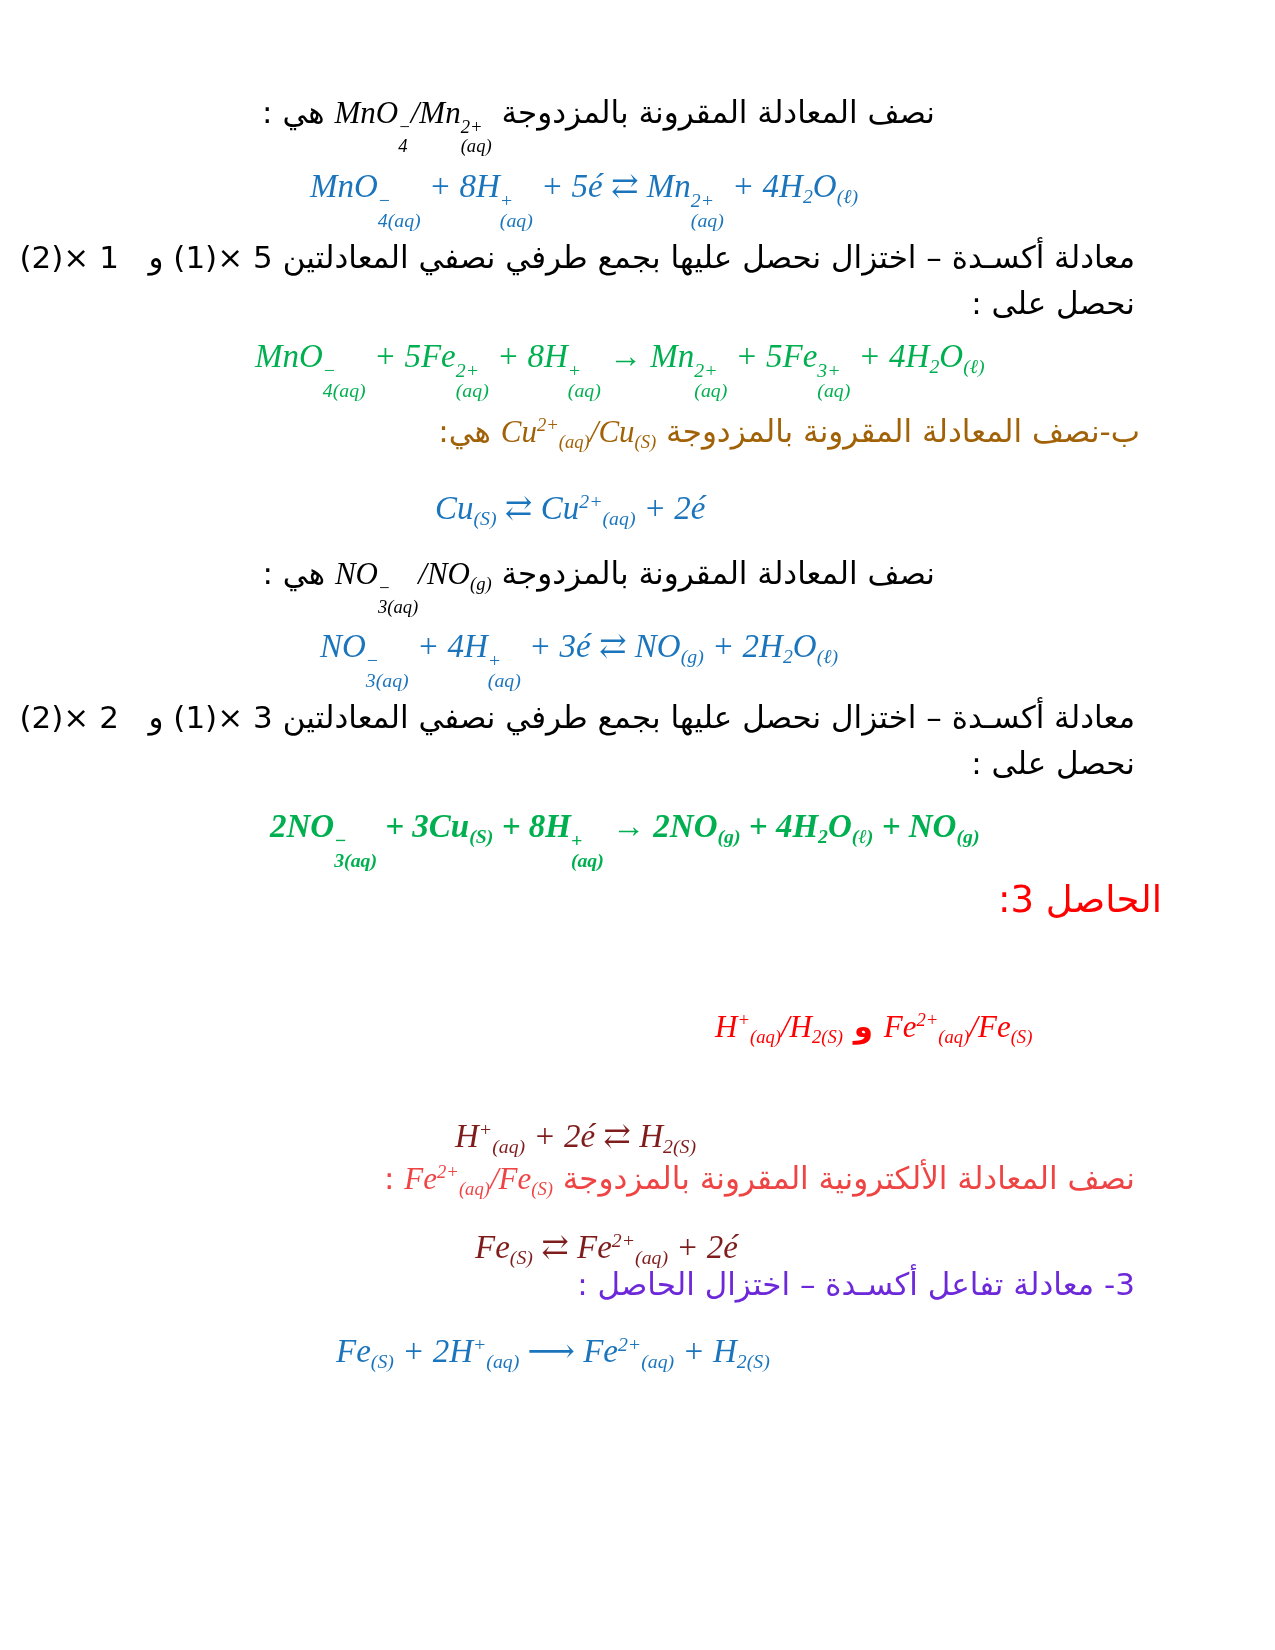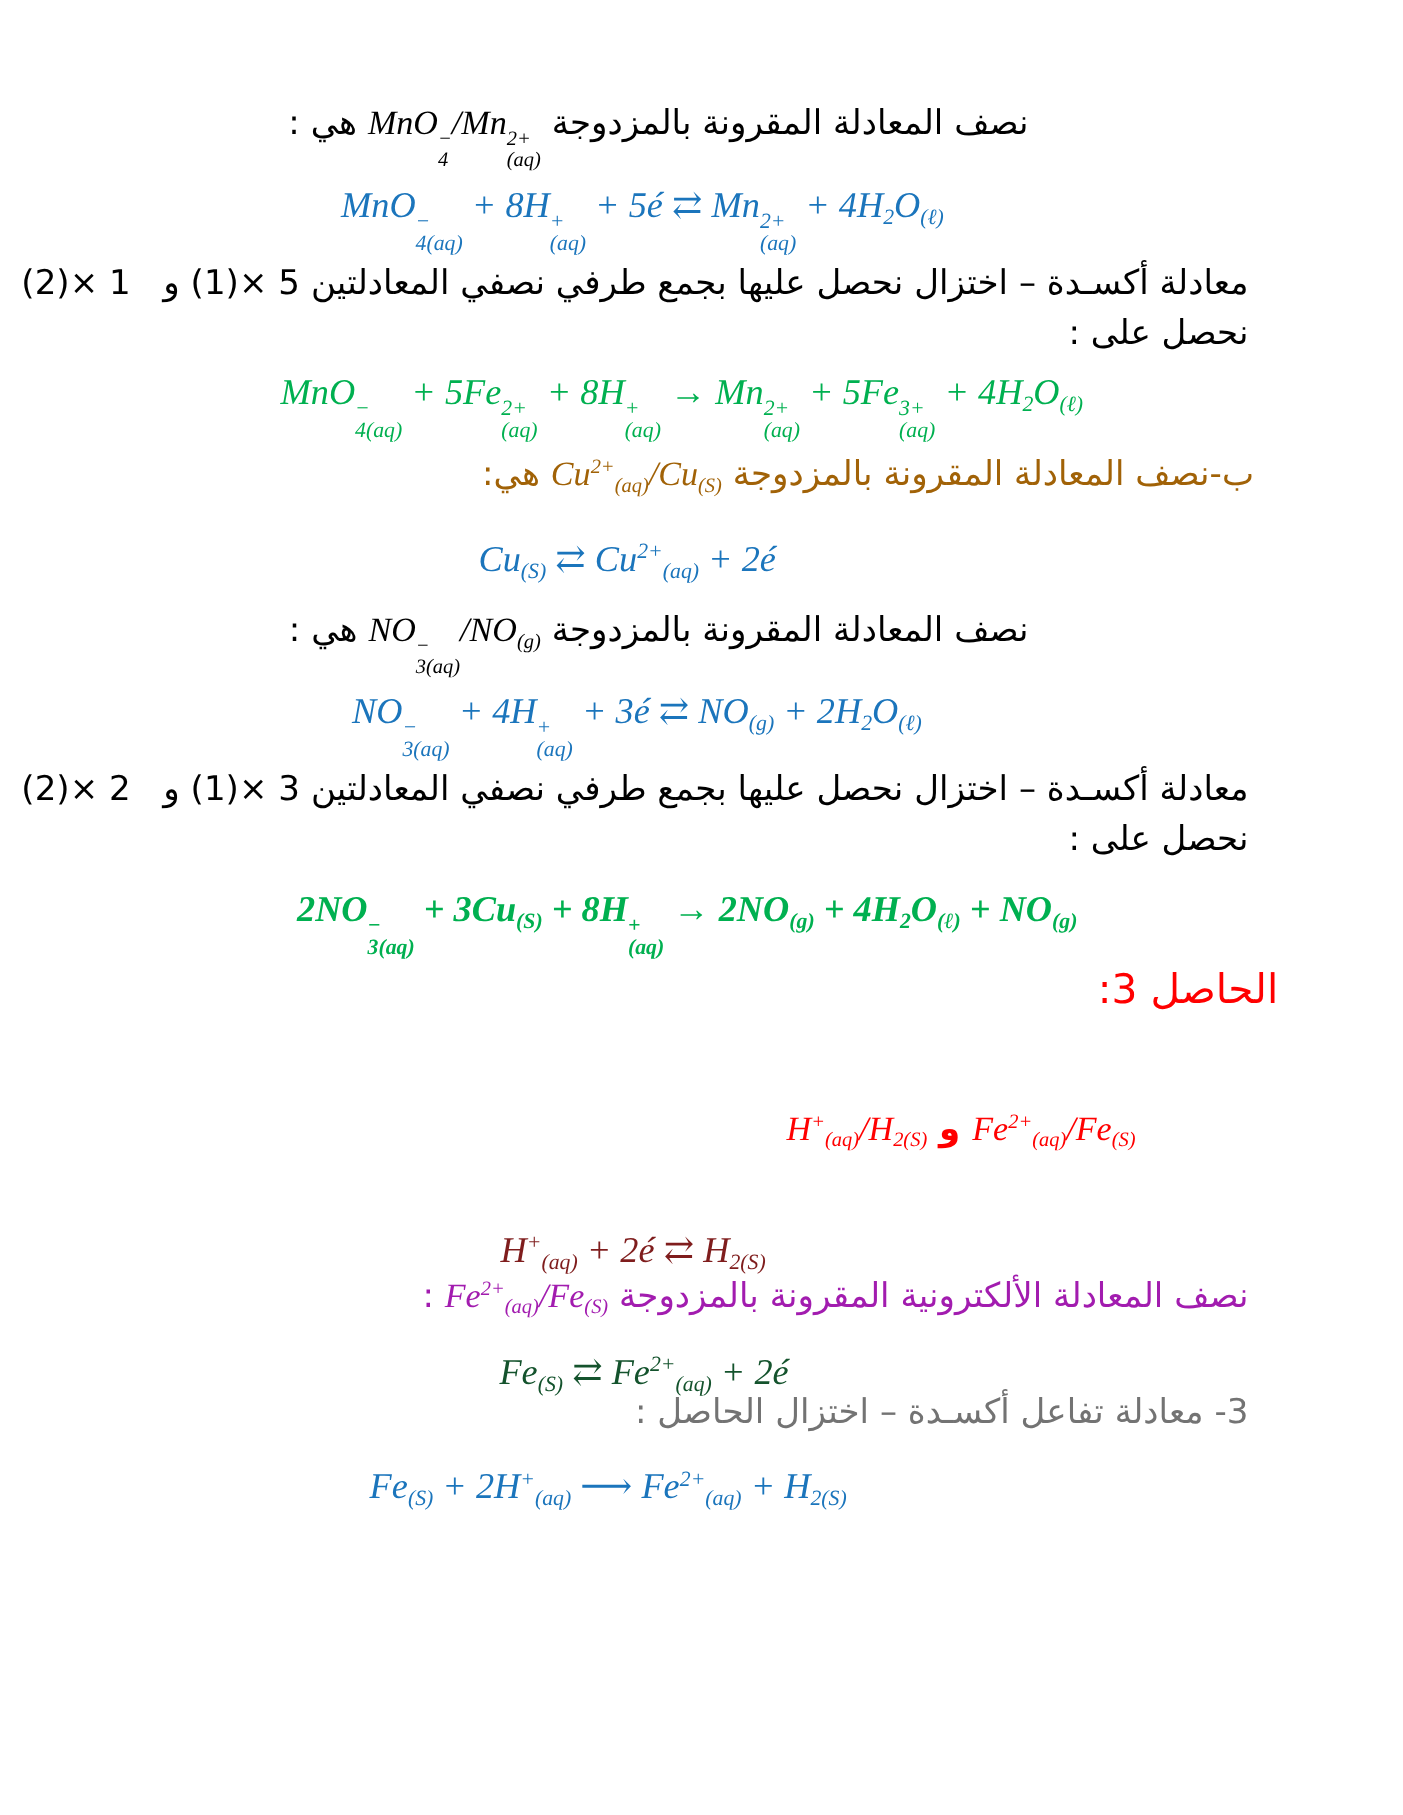--- a/index.html
+++ b/index.html
@@ -100,17 +100,17 @@
   <div class="line ltr eq" style="top: 805px; left: 270px; color: rgb(0, 176, 80); font-weight: bold;"><span class="math"><span>2NO</span><span class="stack">
           <span class="st-sup">−</span>
           <span class="st-sub">3(aq)</span>
         </span><span> + 3Cu</span><span class="sub-solo">(S)</span><span> + 8H</span><span class="stack">
           <span class="st-sup">+</span>
           <span class="st-sub">(aq)</span>
         </span><span> → 2NO</span><span class="sub-solo">(g)</span><span> + 4H</span><span class="sub-solo">2</span><span>O</span><span class="sub-solo">(ℓ)</span><span> + NO</span><span class="sub-solo">(g)</span></span></div>
   <div class="line rtl heading" style="top: 876px; right: 113px; color: rgb(255, 0, 0);"><span class="ar">الحاصل 3:</span></div>
   <div class="line ltr couples" style="top: 1006px; left: 715px; color: rgb(255, 0, 0);"><span class="math"><span>H</span><span class="sup-solo">+</span><span class="sub-solo">(aq)</span><span>/H</span><span class="sub-solo">2(S)</span></span><span class="ar"> و </span><span class="math"><span>Fe</span><span class="sup-solo">2+</span><span class="sub-solo">(aq)</span><span>/Fe</span><span class="sub-solo">(S)</span></span></div>
   <div class="line ltr eq" style="top: 1115px; left: 455px; color: #7f1d1d;"><span class="math"><span>H</span><span class="sup-solo">+</span><span class="sub-solo">(aq)</span><span> + 2é ⇄ H</span><span class="sub-solo">2(S)</span></span></div>
-  <div class="line rtl" style="top: 1158px; right: 140px; color: #a21caf; margin-left: 11px;"><span class="ar">نصف المعادلة الألكترونية المقرونة بالمزدوجة </span><span class="math"><span>Fe</span><span class="sup-solo">2+</span><span class="sub-solo">(aq)</span><span>/Fe</span><span class="sub-solo">(S)</span></span><span class="ar"> :</span></div>
-  <div class="line ltr eq" style="top: 1226px; left: 454px; color: #14532d;"><span class="math"><span>Fe</span><span class="sub-solo">(S)</span><span> ⇄ Fe</span><span class="sup-solo">2+</span><span class="sub-solo">(aq)</span><span> + 2é</span></span></div>
-  <div class="line rtl" style="top: 1264px; right: 140px; color: #737373;"><span class="ar">3- معادلة تفاعل أكسـدة – اختزال الحاصل :</span></div>
+  <div class="line rtl" style="top: 1158px; right: 140px; color: #ef4444; margin-left: 11px;"><span class="ar">نصف المعادلة الألكترونية المقرونة بالمزدوجة </span><span class="math"><span>Fe</span><span class="sup-solo">2+</span><span class="sub-solo">(aq)</span><span>/Fe</span><span class="sub-solo">(S)</span></span><span class="ar"> :</span></div>
+  <div class="line ltr eq" style="top: 1226px; left: 475px; color: #7f1d1d;"><span class="math"><span>Fe</span><span class="sub-solo">(S)</span><span> ⇄ Fe</span><span class="sup-solo">2+</span><span class="sub-solo">(aq)</span><span> + 2é</span></span></div>
+  <div class="line rtl" style="top: 1264px; right: 140px; color: #6d28d9;"><span class="ar">3- معادلة تفاعل أكسـدة – اختزال الحاصل :</span></div>
   <div class="line ltr eq" style="top: 1330px; left: 336px; color: rgb(27, 117, 188);"><span class="math"><span>Fe</span><span class="sub-solo">(S)</span><span> + 2H</span><span class="sup-solo">+</span><span class="sub-solo">(aq)</span><span> ⟶ Fe</span><span class="sup-solo">2+</span><span class="sub-solo">(aq)</span><span> + H</span><span class="sub-solo">2(S)</span></span></div>
 </div>
 
 </body></html>

